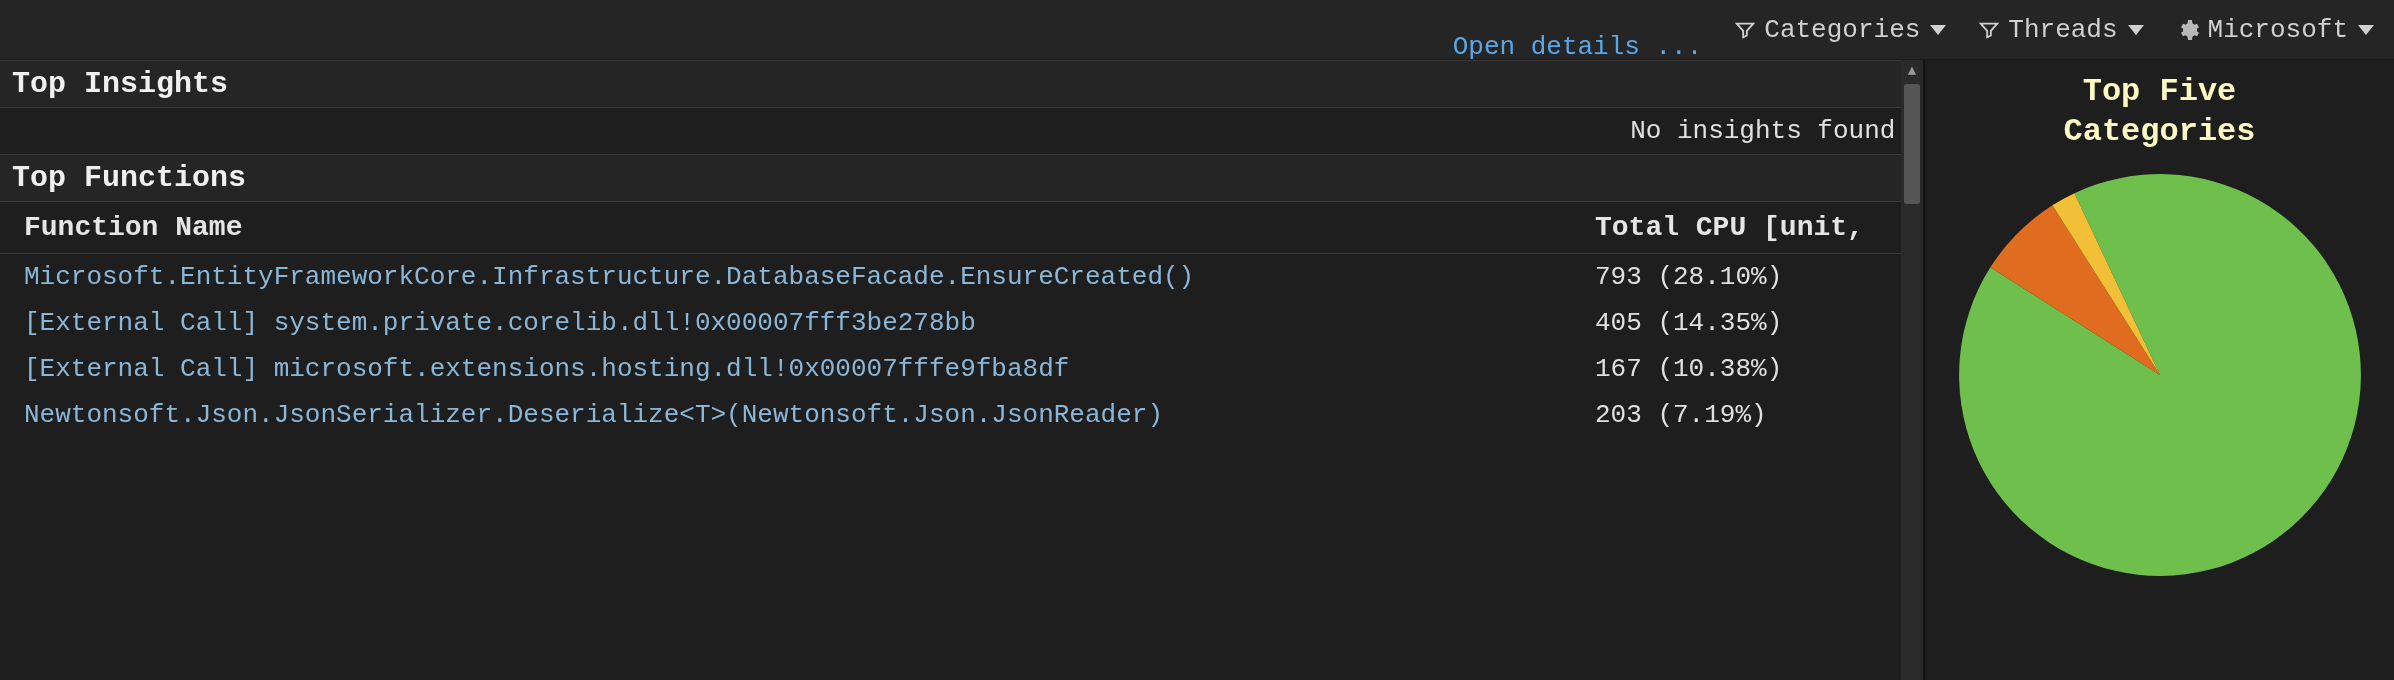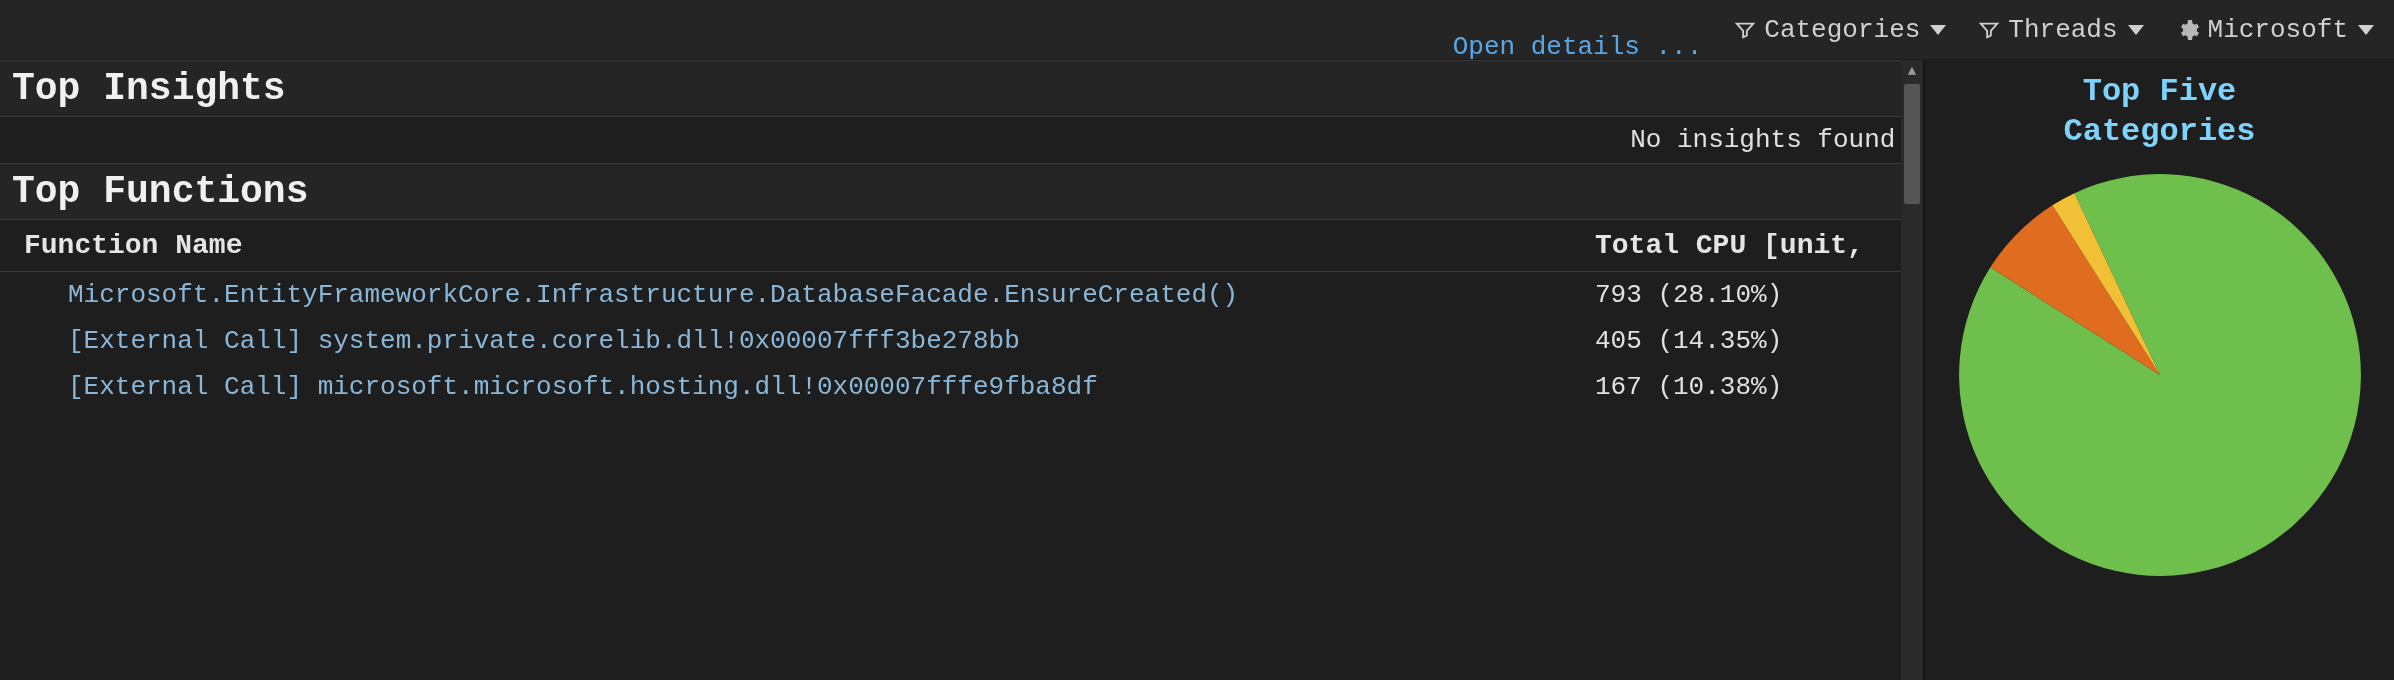--- a/index.html
+++ b/index.html
@@ -65,21 +65,21 @@
       flex-direction: column;
       position: relative;
     }
     .section-header {
       background: #252525;
       border-top: 1px solid #3a3a3a;
       border-bottom: 1px solid #3a3a3a;
       padding: 6px 12px;
       font-weight: bold;
       color: #f0f0f0;
-      font-size: 38px;
+      font-size: 30px;
     }
     .section-body {
       padding: 8px 12px;
       color: #e0e0e0;
       font-size: 26px;
       text-align: right;
     }
 
     .table {
       display: flex;
@@ -93,21 +93,20 @@
       font-weight: bold;
       border-bottom: 1px solid #3a3a3a;
       color: #e5e5e5;
       font-size: 28px;
     }
     .col-name { flex: 1; min-width: 0; padding-right: 10px; white-space: nowrap; overflow: hidden; }
     .col-cpu  { width: 310px; white-space: nowrap; overflow: hidden; }
 
     .table-body {
       overflow-y: hidden;
-      margin-left: 44px;
     }
     .table-row {
       display: flex;
       padding: 8px 18px 8px 24px;
       align-items: baseline;
     }
     .table-row .fn {
       color: #8ab7d8;
       white-space: nowrap;
       overflow: hidden;
@@ -150,21 +149,21 @@
     
     .right-panel {
       width: 471px;
       border-left: 2px solid #141414;
       padding: 12px 18px 8px 18px;
       display: flex;
       flex-direction: column;
       align-items: center;
     }
     .chart-title {
-      color: #7dd3fc;
+      color: #fef9c3;
       font-weight: bold;
       font-size: 32px;
       text-align: center;
       line-height: 1.25;
       margin-bottom: 18px;
     }
     .pie {
       width: 410px;
       height: 410px;
     }
@@ -224,22 +223,26 @@
       <div class="table-body" id="table-body">
           <div class="table-row">
             <div class="col-name fn">Microsoft.EntityFrameworkCore.Infrastructure.DatabaseFacade.EnsureCreated()</div>
             <div class="col-cpu cpu">793 (28.10%)</div>
           </div>
           <div class="table-row">
             <div class="col-name fn">[External Call] system.private.corelib.dll!0x00007fff3be278bb</div>
             <div class="col-cpu cpu">405 (14.35%)</div>
           </div>
           <div class="table-row">
-            <div class="col-name fn">[External Call] microsoft.microsoft.hosting.dll!0x00007fffe9fba8df</div>
+            <div class="col-name fn">[External Call] microsoft.extensions.hosting.dll!0x00007fffe9fba8df</div>
             <div class="col-cpu cpu">167 (10.38%)</div>
+          </div>
+          <div class="table-row">
+            <div class="col-name fn">Newtonsoft.Json.JsonSerializer.Deserialize&lt;T&gt;(Newtonsoft.Json.JsonReader)</div>
+            <div class="col-cpu cpu">203 (7.19%)</div>
           </div>
         </div>
     </div>
 
     <div class="scrollbar">
       <div class="scroll-arrow">▲</div>
       <div class="scroll-thumb"></div>
     </div>
   </div>
 

